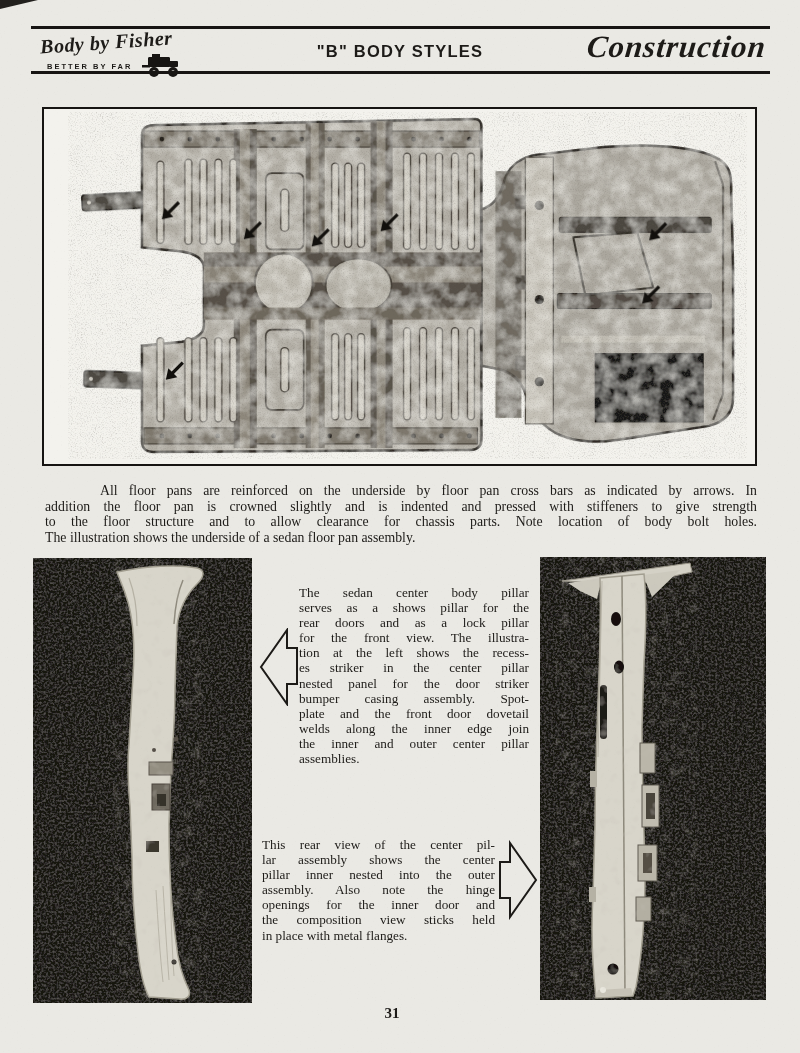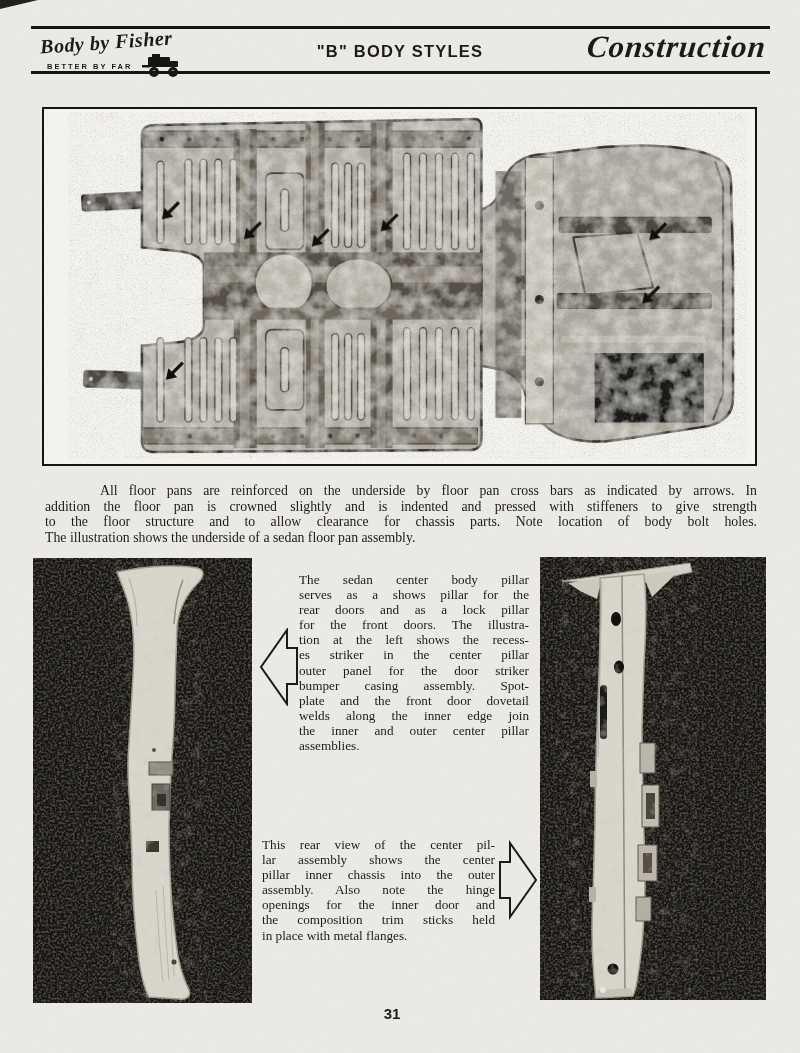--- a/index.html
+++ b/index.html
@@ -32,27 +32,27 @@
   .caption{position:absolute;left:45px;top:483px;width:712px;font-size:13.8px;
            line-height:15.6px;}
   .tline{text-align:justify;text-align-last:justify;}
   .tline.last{text-align-last:left;}
   .caption .tline:first-child{text-indent:7px;margin-left:48px;}
   
   .photo{position:absolute;background:#151210;}
   .photo svg{display:block;width:100%;height:100%;}
   .photo-left{left:33px;top:558px;width:219px;height:445px;}
   .photo-right{left:540px;top:557px;width:226px;height:443px;}
-  .text-a{position:absolute;left:299px;top:572px;width:230px;font-size:13.2px;line-height:15.1px;}
+  .text-a{position:absolute;left:299px;top:585px;width:230px;font-size:13.2px;line-height:15.1px;}
   .text-b{position:absolute;left:262px;top:837px;width:233px;font-size:13.2px;line-height:15.1px;}
   .arrow-out{position:absolute;}
   .arrow-left{left:259px;top:628px;width:40px;height:78px;}
   .arrow-right{left:498px;top:840px;width:40px;height:80px;}
   .page-number{position:absolute;left:0;top:1005px;width:784px;text-align:center;
-               font-family:Liberation Sans, sans-serif;font-weight:700;font-size:15px;}
+               font-family:Liberation Serif, serif;font-weight:700;font-size:15px;}
   .page-noise{position:absolute;left:0;top:0;width:800px;height:1053px;pointer-events:none;
               opacity:.5;z-index:9;}
 </style>
 </head>
 <body>
 
 <div class="page">
 
   <div class="scan-wedge"></div>
   <div class="rule rule-top"></div>
@@ -294,37 +294,37 @@
         <circle cx="73" cy="412" r="5.5" fill="#14110e"></circle>
         <circle cx="63" cy="433" r="3" fill="#e9e7de"></circle>
       </g>
     </svg>
   </div>
 
   <div class="text-a">
       <div class="tline">The sedan center body pillar</div>
       <div class="tline">serves as a shows pillar for the</div>
       <div class="tline">rear doors and as a lock pillar</div>
-      <div class="tline">for the front doors. The illustra-</div>
+      <div class="tline">for the front view. The illustra-</div>
       <div class="tline">tion at the left shows the recess-</div>
       <div class="tline">es striker in the center pillar</div>
-      <div class="tline">outer panel for the door striker</div>
+      <div class="tline">nested panel for the door striker</div>
       <div class="tline">bumper casing assembly. Spot-</div>
       <div class="tline">plate and the front door dovetail</div>
       <div class="tline">welds along the inner edge join</div>
       <div class="tline">the inner and outer center pillar</div>
       <div class="tline last">assemblies.</div>
     </div>
   <div class="text-b">
       <div class="tline">This rear view of the center pil-</div>
       <div class="tline">lar assembly shows the center</div>
-      <div class="tline">pillar inner chassis into the outer</div>
+      <div class="tline">pillar inner nested into the outer</div>
       <div class="tline">assembly. Also note the hinge</div>
       <div class="tline">openings for the inner door and</div>
-      <div class="tline">the composition trim sticks held</div>
+      <div class="tline">the composition view sticks held</div>
       <div class="tline last">in place with metal flanges.</div>
     </div>
 
   <svg class="arrow-out arrow-left" viewBox="0 0 40 78">
     <polygon points="28,2 28,20 38,20 38,56 28,56 28,76 2,39" fill="#eae9e4" stroke="#1c1a17" stroke-width="2"></polygon>
   </svg>
   <svg class="arrow-out arrow-right" viewBox="0 0 40 80">
     <polygon points="12,3 12,22 2,22 2,58 12,58 12,77 38,40" fill="#eae9e4" stroke="#1c1a17" stroke-width="2"></polygon>
   </svg>
 

